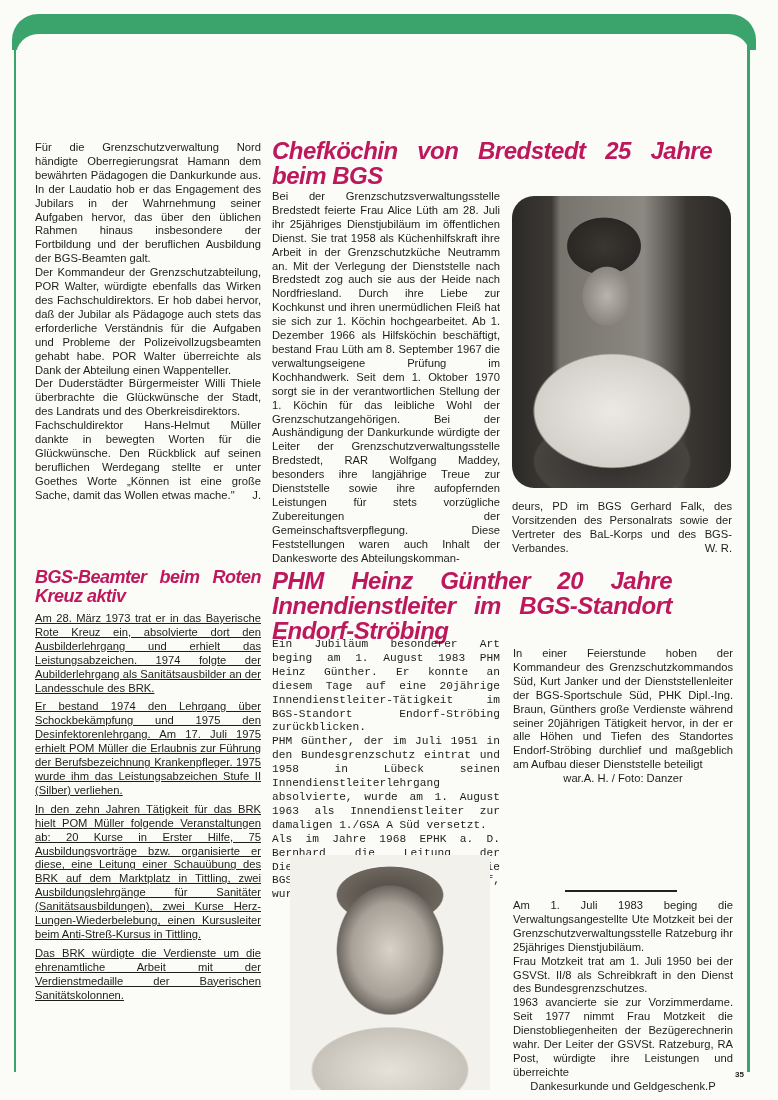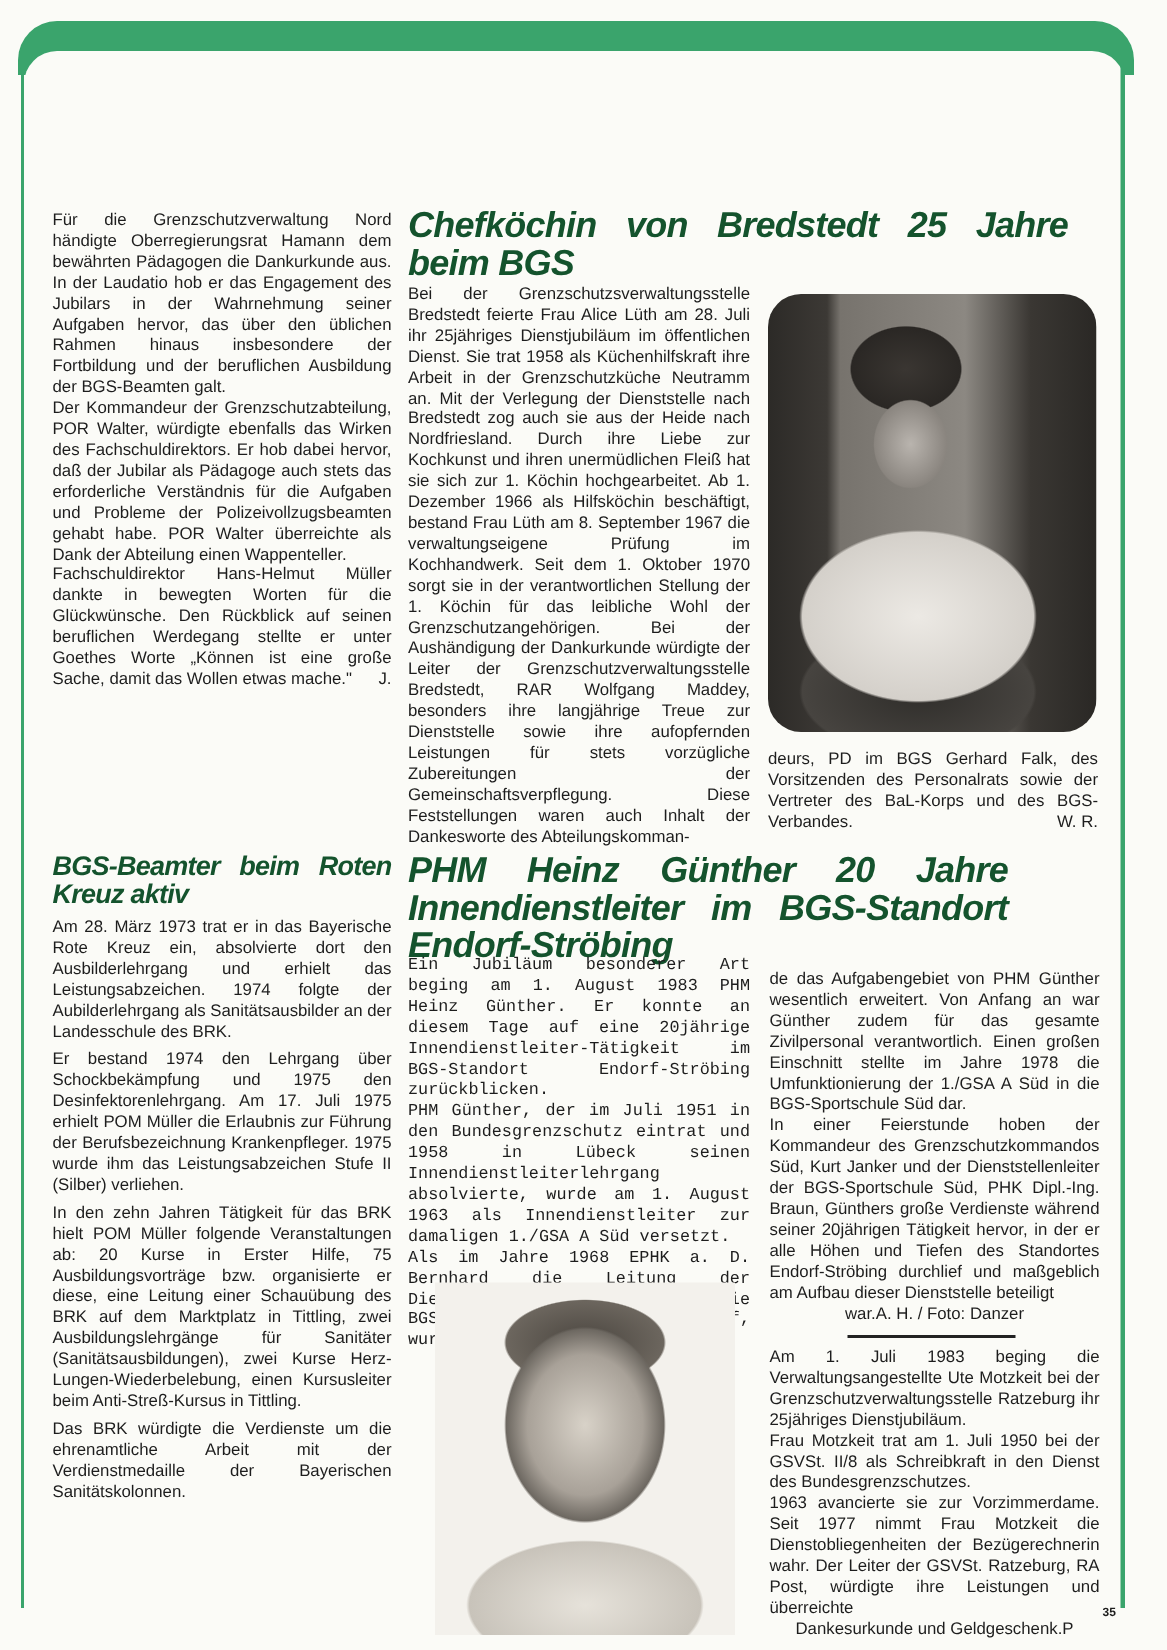--- a/index.html
+++ b/index.html
@@ -20,25 +20,25 @@
   .frame-left {
     position: absolute; left: 14px; top: 40px; width: 2px; height: 1032px;
     background: #3aa46c;
   }
   .frame-right {
     position: absolute; left: 747px; top: 40px; width: 3px; height: 1032px;
     background: #3aa46c;
   }
   .col { position: absolute; font-size: 11.2px; line-height: 13.9px; text-align: justify; hyphens: manual; }
   .col p { margin: 0; }
-  .col p.gap { margin-top: 5px; }
+  .col p.gap { margin-top: 5px; text-decoration: underline; }
   .sig { display: flex; justify-content: center; }
   h1, h2 {
     margin: 0; font-family: "Liberation Sans", sans-serif; font-weight: 900;
-    font-style: italic; color: #14532d; letter-spacing: -0.5px;
+    font-style: italic; color: #be185d; letter-spacing: -0.5px;
   }
   h1 { font-size: 24px; line-height: 25px; }
   h2 { font-size: 18px; line-height: 19px; }
   .photo {
     position: absolute; overflow: hidden;
   }
   .photo-cook {
     left: 512px; top: 196px; width: 219px; height: 292px; border-radius: 22px;
     background:
       radial-gradient(ellipse 40px 48px at 95px 100px, #b9b4ae 0%, #8a857f 60%, transparent 62%),
@@ -62,20 +62,21 @@
 <body>
 
 <div class="frame-top"></div>
 <div class="frame-top-inner"></div>
 <div class="frame-left"></div>
 <div class="frame-right"></div>
 
 <div class="col" style="left:35px; top:141px; width:226px;">
   <p>Für die Grenzschutzverwaltung Nord händigte Oberregierungsrat Hamann dem bewährten Pädagogen die Dankurkunde aus. In der Laudatio hob er das Engagement des Jubilars in der Wahrnehmung seiner Aufgaben hervor, das über den üblichen Rahmen hinaus insbesondere der Fortbildung und der beruflichen Ausbildung der BGS-Beamten galt.</p>
   <p>Der Kommandeur der Grenzschutzabteilung, POR Walter, würdigte ebenfalls das Wirken des Fachschuldirektors. Er hob dabei hervor, daß der Jubilar als Pädagoge auch stets das erforderliche Verständnis für die Aufgaben und Probleme der Polizeivollzugsbeamten gehabt habe. POR Walter überreichte als Dank der Abteilung einen Wappenteller.</p>
+  <p>Der Duderstädter Bürgermeister Willi Thiele überbrachte die Glückwünsche der Stadt, des Landrats und des Oberkreisdirektors.</p>
   <p>
     <span>Fachschuldirektor Hans-Helmut Müller dankte in bewegten Worten für die Glückwünsche. Den Rückblick auf seinen beruflichen Werdegang stellte er unter Goethes Worte „Können ist eine große Sache, damit das Wollen etwas mache."</span>
     <span style="float:right">J.</span>
   </p>
 </div>
 
 <div class="col" style="left:272px; top:138px; width:460px;">
   <h1 style="width:440px;">Chefköchin von Bredstedt 25 Jahre beim BGS</h1>
 </div>
 
@@ -106,21 +107,20 @@
 
 <div class="col" style="left:272px; top:638px; width:228px;font-family:Liberation Mono, monospace;">
   <p>Ein Jubiläum besonderer Art beging am 1. August 1983 PHM Heinz Günther. Er konnte an diesem Tage auf eine 20jährige Innendienstleiter-Tätigkeit im BGS-Standort Endorf-Ströbing zurückblicken.</p>
   <p>PHM Günther, der im Juli 1951 in den Bundesgrenzschutz eintrat und 1958 in Lübeck seinen Innendienstleiterlehrgang absolvierte, wurde am 1. August 1963 als Innendienstleiter zur damaligen 1./GSA A Süd versetzt.</p>
   <p>Als im Jahre 1968 EPHK a. D. Bernhard die Leitung der Dienststelle übernahm und die BGS-Skiwettkampfmannschaft schuf, wur-</p>
 </div>
 
 <div class="photo photo-officer" title="PHM Heinz Günther, Porträt"></div>
 
 <div class="col" style="left:513px; top:647px; width:220px;">
-  <p>de das Aufgabengebiet von PHM Günther wesentlich erweitert. Von Anfang an war Günther zudem für das gesamte Zivilpersonal verantwortlich. Einen großen Einschnitt stellte im Jahre 1978 die Umfunktionierung der 1./GSA A Süd in die BGS-Sportschule Süd dar.</p>
   <p>In einer Feierstunde hoben der Kommandeur des Grenzschutzkommandos Süd, Kurt Janker und der Dienststellenleiter der BGS-Sportschule Süd, PHK Dipl.-Ing. Braun, Günthers große Verdienste während seiner 20jährigen Tätigkeit hervor, in der er alle Höhen und Tiefen des Standortes Endorf-Ströbing durchlief und maßgeblich am Aufbau dieser Dienststelle beteiligt</p>
   <div class="sig">
     <span>war.</span>
     <span>A. H. / Foto: Danzer</span>
   </div>
 </div>
 
 <div class="rule"></div>
 
 <div class="col" style="left:513px; top:899px; width:220px;">

